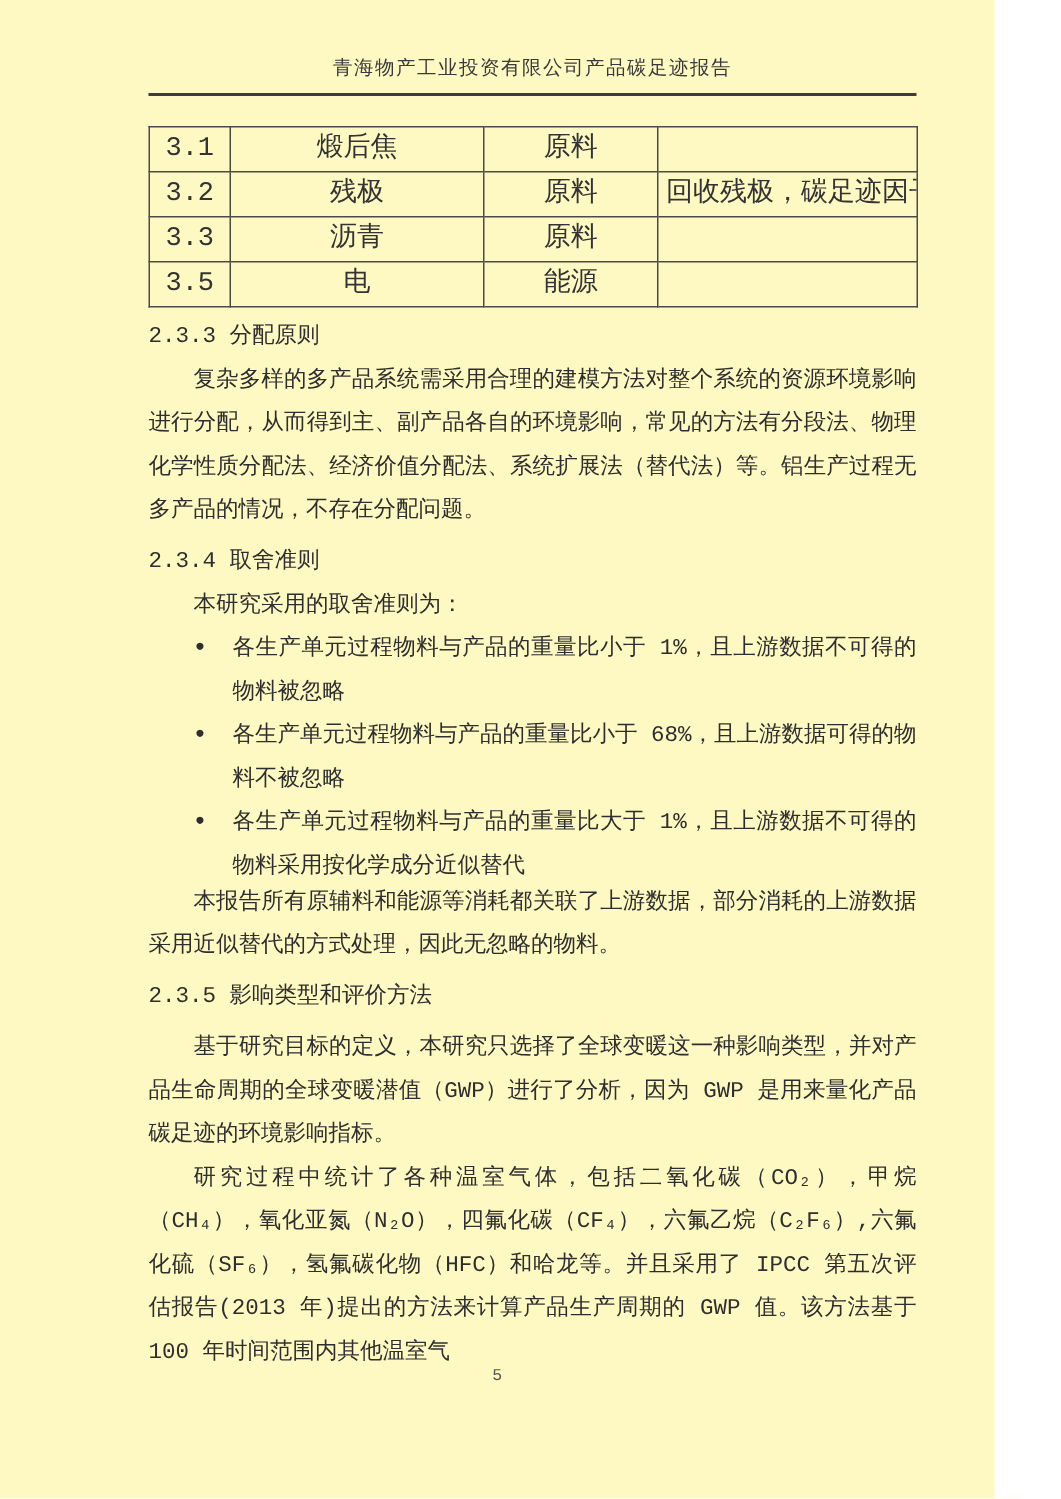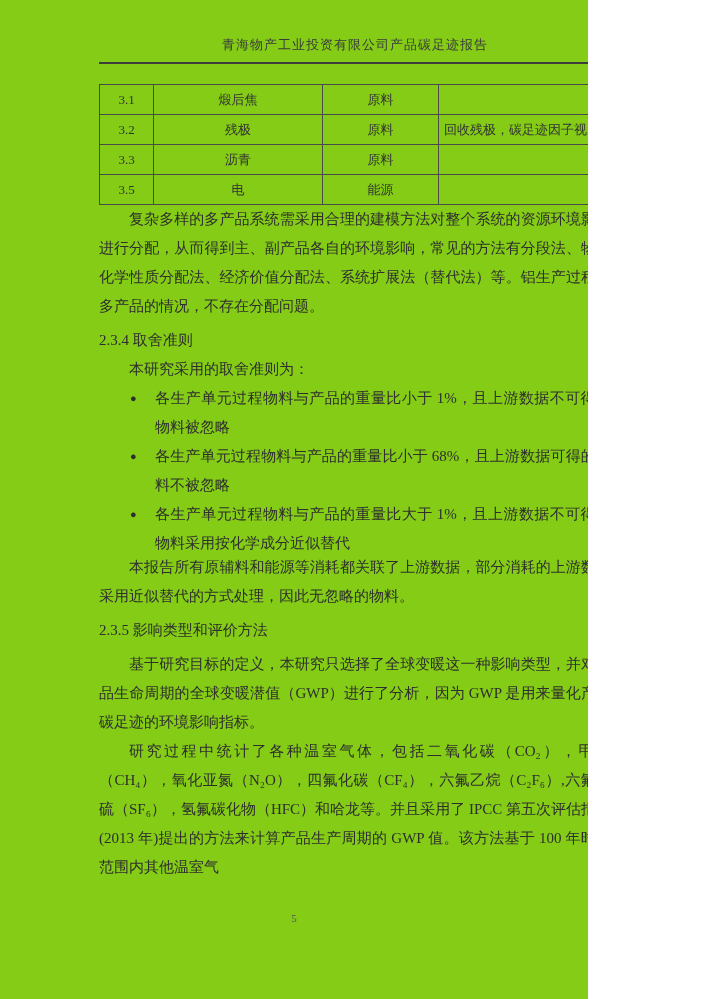--- a/index.html
+++ b/index.html
@@ -2,24 +2,24 @@
 <html lang="zh"><head>
 <meta charset="utf-8">
 <style>
   html, body {
     margin: 0;
     padding: 0;
     background: #ffffff;
   }
   .page {
     position: relative;
-    width: 588px;
+    width: 663px;
     height: 999px;
-    background: #84cc16;
-    font-family: Liberation Serif, serif;
+    background: #fef9c3;
+    font-family: Liberation Mono, monospace;
     color: #2e2e2e;
     overflow: hidden;
   }
   .header {
     position: absolute;
     left: 99px;
     top: 36px;
     width: 512px;
     text-align: center;
     font-size: 13px;
@@ -33,21 +33,21 @@
     left: 99px;
     top: 84px;
     width: 512px;
     font-size: 15px;
     line-height: 29px;
   }
   table.materials {
     width: 100%;
     border-collapse: collapse;
     table-layout: fixed;
-    font-size: 13px;
+    font-size: 18px;
     color: #333333;
     padding-left: 29px;
   }
   table.materials td {
     border: 1px solid #4a4a4a;
     height: 28px;
     text-align: center;
     padding: 0 5px;
     overflow: hidden;
     white-space: nowrap;
@@ -136,20 +136,21 @@
         </tr>
         <tr>
           <td>3.5</td>
           <td>电</td>
           <td>能源</td>
           <td class="note-cell"></td>
         </tr>
       </tbody>
     </table>
 
+    <div class="h">2.3.3 分配原则</div>
     <p class="para gap-lg">复杂多样的多产品系统需采用合理的建模方法对整个系统的资源环境影响进行分配，从而得到主、副产品各自的环境影响，常见的方法有分段法、物理化学性质分配法、经济价值分配法、系统扩展法（替代法）等。铝生产过程无多产品的情况，不存在分配问题。</p>
 
     <div class="h">2.3.4 取舍准则</div>
     <p class="para">本研究采用的取舍准则为：</p>
 
     <div class="bullet">
       <span class="dot">●</span>
       <span class="btxt">各生产单元过程物料与产品的重量比小于 1%，且上游数据不可得的物料被忽略</span>
     </div>
     <div class="bullet">

